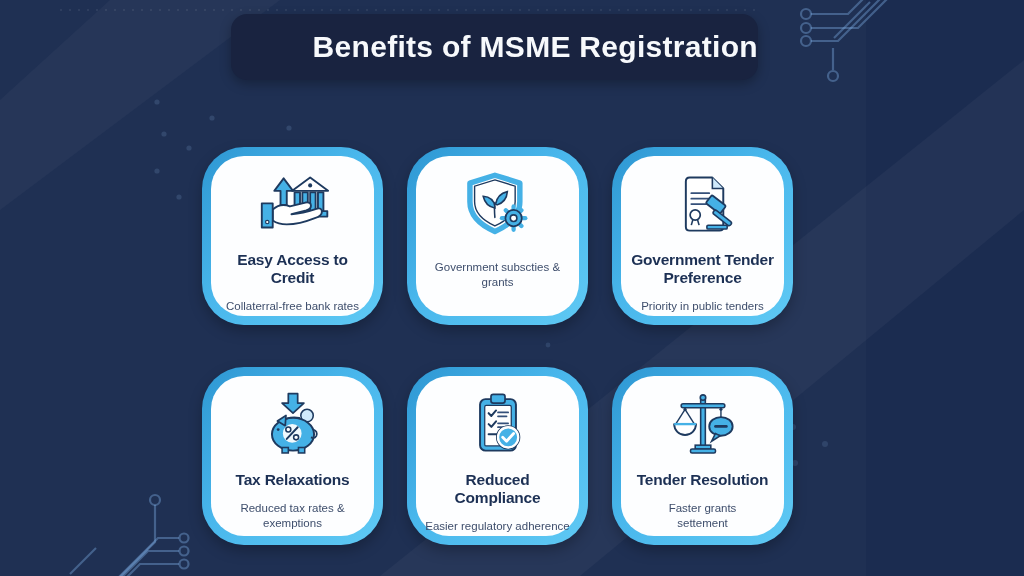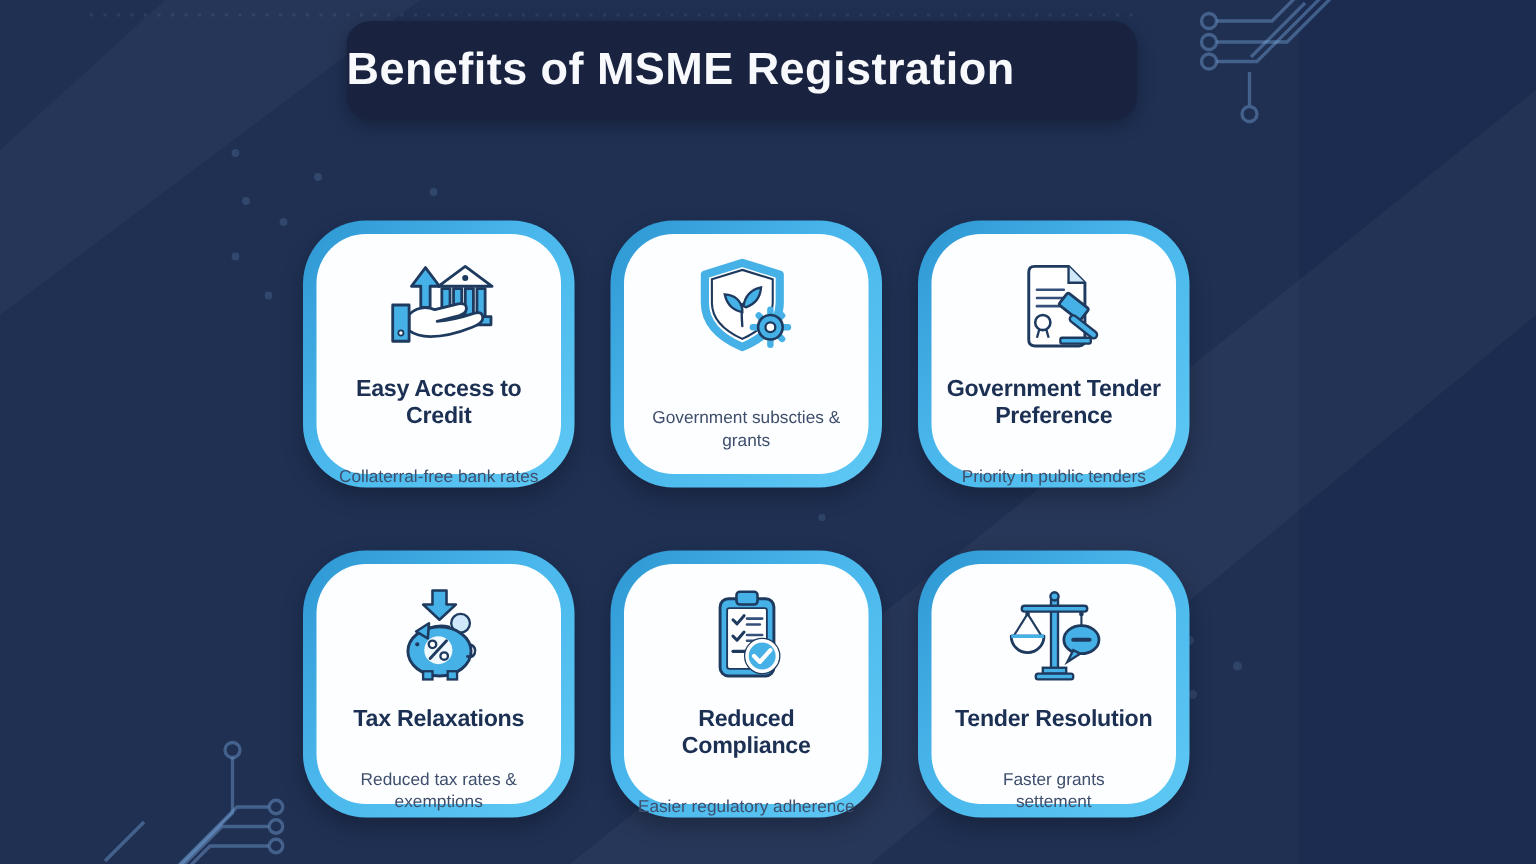--- a/index.html
+++ b/index.html
@@ -6,21 +6,21 @@
   body{
     width:1024px;height:576px;overflow:hidden;
     font-family:"Liberation Sans",sans-serif;
     background:#1B2C50;position:relative;
   }
   .stage{position:absolute;inset:0;width:1024px;height:576px;background:#1B2C50;overflow:hidden;}
   .bg-decor{position:absolute;inset:0;pointer-events:none;}
   .banner{
     position:absolute;left:231px;top:14px;width:527px;height:66px;
     background:#192340;border-radius:16px;
-    display:flex;align-items:center;justify-content:flex-start;
+    display:flex;align-items:center;justify-content:flex-end;
     box-shadow:0 4px 12px rgba(0,0,0,0.28);
   }
   .banner-title{
     font-size:30px;font-weight:bold;color:#F7F9FC;letter-spacing:0.3px;white-space:nowrap;
   }
   .cards-grid{
     position:absolute;left:202px;top:147px;
     display:grid;grid-template-columns:repeat(3,181px);grid-auto-rows:178px;
     column-gap:24px;row-gap:42px;
   }
@@ -35,21 +35,21 @@
     display:flex;flex-direction:column;align-items:center;
     padding:12px 6px 8px 6px;
   }
   .card-icon{height:80px;display:flex;align-items:center;justify-content:center;flex:0 0 auto;}
   .card-title{
     font-size:15.5px;font-weight:bold;color:#1C3054;text-align:center;
     line-height:1.15;margin-top:3px;letter-spacing:-0.2px;
   }
   .card-sub{
     font-size:11.5px;color:#3E4E6C;text-align:center;line-height:1.3;
-    margin-top:24px;white-space:pre-line;
+    margin-top:12px;white-space:pre-line;
   }
 </style>
 </head>
 <body>
 
 <div class="stage">
 
   <svg class="bg-decor" width="1024" height="576" viewBox="0 0 1024 576">
 
     <polygon points="110,0 280,0 0,210 0,100" fill="rgba(255,255,255,0.03)"></polygon>

